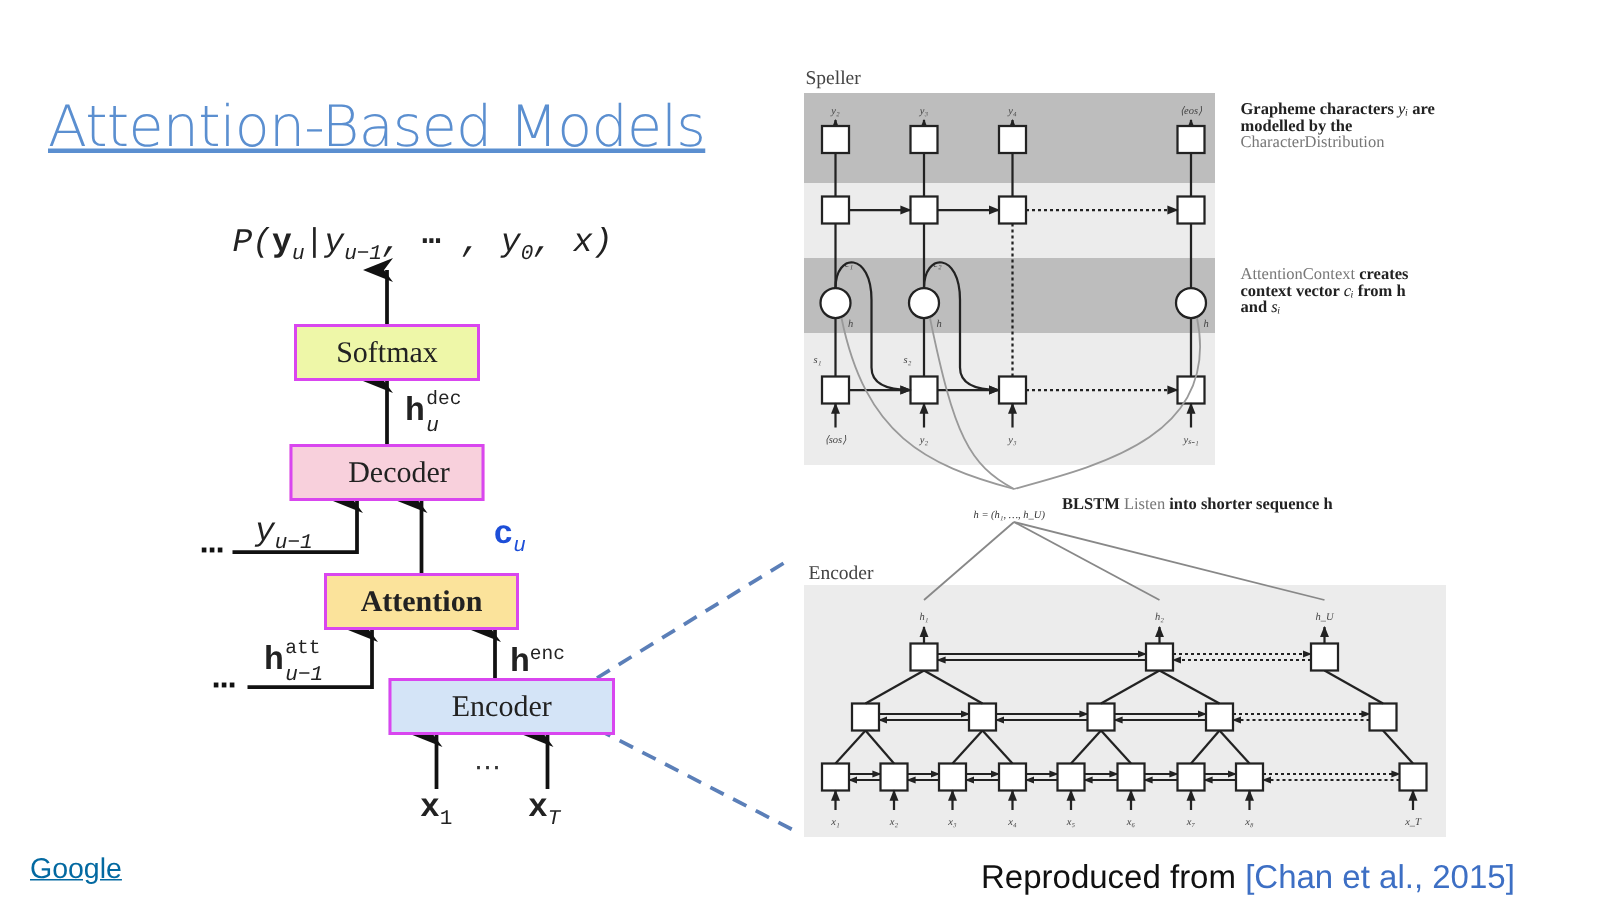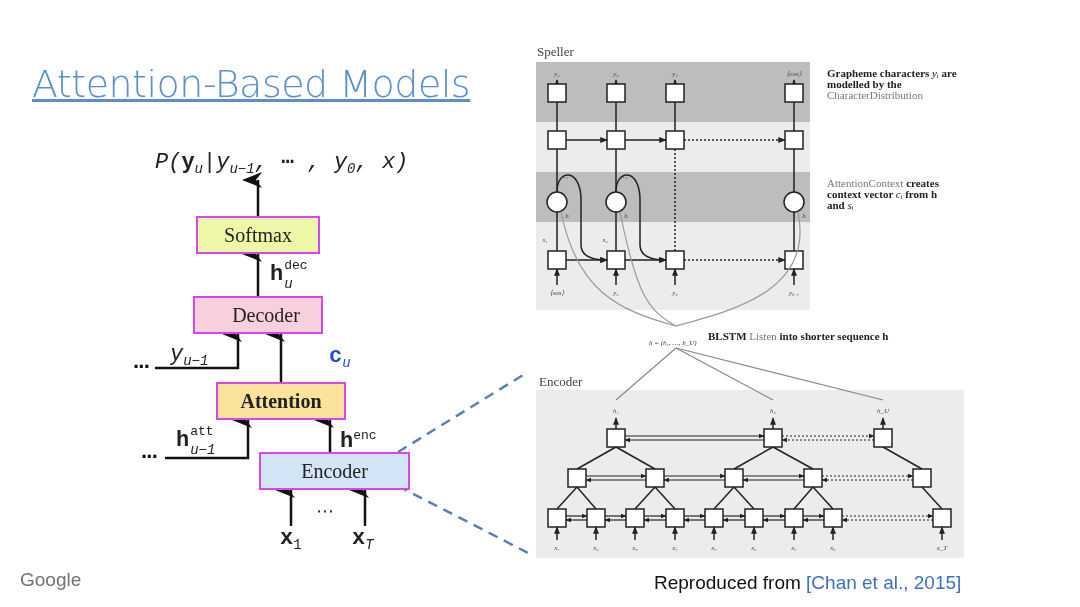--- a/index.html
+++ b/index.html
@@ -1,21 +1,21 @@
 <!DOCTYPE html>
 <html><head>
 <meta charset="utf-8">
 <style>
   html, body { margin:0; padding:0; background:#ffffff; }
   body { width:1080px; height:607px; position:relative; overflow:hidden; font-family:"Liberation Sans", sans-serif; }
   .title { position:absolute; left:32px; top:62px; font-size:38px; color:#5b8fd0; font-family:"DejaVu Sans", sans-serif; font-weight:300; letter-spacing:-0.5px;text-decoration:underline; }
   .lserif { font-family:Liberation Mono, monospace; }
   .box { position:absolute; border:2px solid #d946ef; text-align:center; font-family:"Liberation Serif", serif; font-size:20px; color:#222; box-sizing:border-box; }
-  .footer-logo { position:absolute; left:20px; top:569px; font-size:19px; color:#737373; font-family:"Liberation Sans", sans-serif; }
-  .footer-ref { position:absolute; left:654px; top:572px; font-size:19px; color:#111; font-family:"Liberation Sans", sans-serif;text-align:right; }
+  .footer-logo { position:absolute; left:20px; top:569px; font-size:19px; color:#0369a1; font-family:"Liberation Sans", sans-serif;text-decoration:underline; }
+  .footer-ref { position:absolute; left:654px; top:572px; font-size:22px; color:#111; font-family:"Liberation Sans", sans-serif;text-align:right; }
   .footer-ref .link { color:#3d6fc4; }
   .note { position:absolute; font-family:"Liberation Serif", serif; font-size:11px; line-height:11px; color:#222; font-weight:bold; }
   .note .grey { color:#777; font-weight:normal; }
   .seclabel { position:absolute; font-family:"Liberation Serif", serif; font-size:13px; color:#444; }
   svg text { font-family:"Liberation Serif", serif; }
 </style>
 </head>
 <body>
 
 <div class="title">Attention-Based Models</div>

